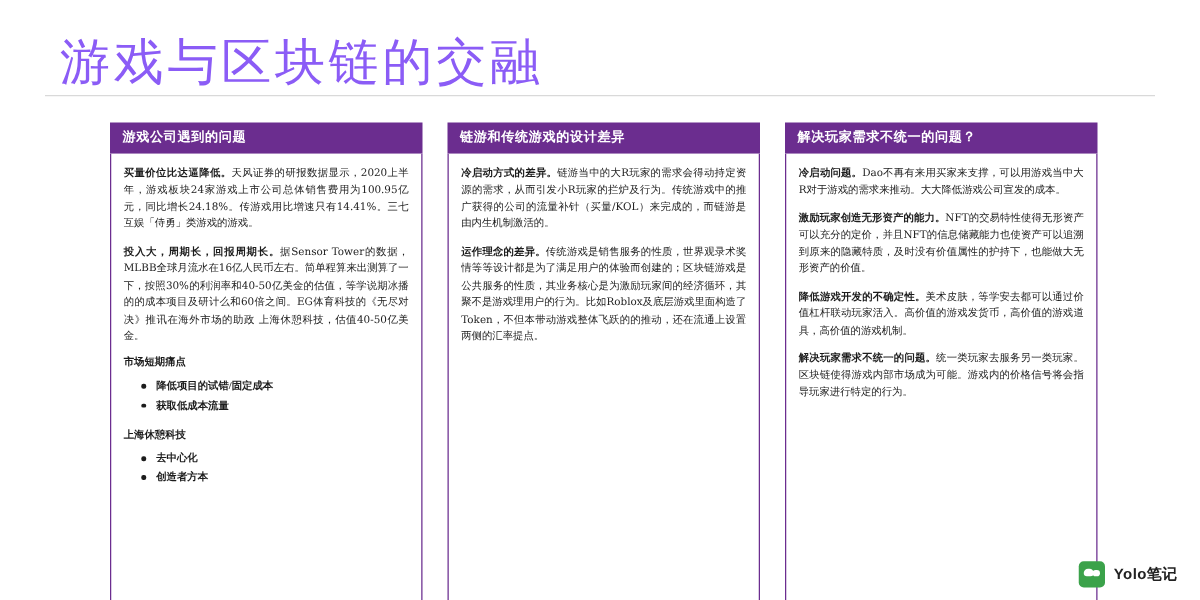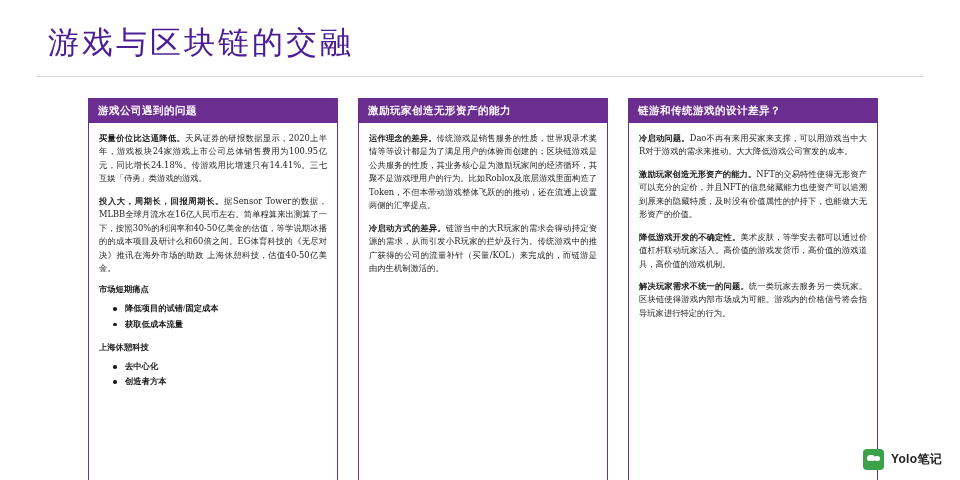--- a/index.html
+++ b/index.html
@@ -15,23 +15,23 @@
     position: relative;
   }
   .page {
     position: absolute;
     inset: 0;
   }
   .title {
     position: absolute;
     left: 48px;
     top: 22px;
-    font-size: 31px;
+    font-size: 40px;
     letter-spacing: 3px;
-    color: #4c1d95;
+    color: #8b5cf6;
     font-family: "DejaVu Serif", "Liberation Serif", serif;
     font-weight: 500;
     white-space: nowrap;
   }
   .title-rule {
     position: absolute;
     left: 36px;
     top: 76px;
     width: 888px;
     height: 1px;
@@ -178,29 +178,29 @@
         </ul>
         <div class="sub-head">上海休憩科技</div>
         <ul class="bullets">
           <li>去中心化</li>
           <li>创造者方本</li>
         </ul>
       </div>
     </div>
 
     <div class="col">
-      <div class="col-head">激励玩家创造无形资产的能力</div>
+      <div class="col-head">链游和传统游戏的设计差异</div>
       <div class="col-body">
+        <p class="para"><b class="lead">冷启动方式的差异。</b><span>链游当中的大R玩家的需求会得动持定资源的需求，从而引发小R玩家的拦炉及行为。传统游戏中的推广获得的公司的流量补针（买量/KOL）来完成的，而链游是由内生机制激活的。</span></p>
         <p class="para"><b class="lead">运作理念的差异。</b><span>传统游戏是销售服务的性质，世界观录术奖情等等设计都是为了满足用户的体验而创建的；区块链游戏是公共服务的性质，其业务核心是为激励玩家间的经济循环，其聚不是游戏理用户的行为。比如Roblox及底层游戏里面构造了Token，不但本带动游戏整体飞跃的的推动，还在流通上设置两侧的汇率提点。</span></p>
-        <p class="para"><b class="lead">冷启动方式的差异。</b><span>链游当中的大R玩家的需求会得动持定资源的需求，从而引发小R玩家的拦炉及行为。传统游戏中的推广获得的公司的流量补针（买量/KOL）来完成的，而链游是由内生机制激活的。</span></p>
       </div>
     </div>
 
     <div class="col">
-      <div class="col-head">链游和传统游戏的设计差异？</div>
+      <div class="col-head">解决玩家需求不统一的问题？</div>
       <div class="col-body">
         <p class="para"><b class="lead">冷启动问题。</b><span>Dao不再有来用买家来支撑，可以用游戏当中大R对于游戏的需求来推动。大大降低游戏公司宣发的成本。</span></p>
         <p class="para"><b class="lead">激励玩家创造无形资产的能力。</b><span>NFT的交易特性使得无形资产可以充分的定价，并且NFT的信息储藏能力也使资产可以追溯到原来的隐藏特质，及时没有价值属性的护持下，也能做大无形资产的价值。</span></p>
         <p class="para"><b class="lead">降低游戏开发的不确定性。</b><span>美术皮肤，等学安去都可以通过价值杠杆联动玩家活入。高价值的游戏发货币，高价值的游戏道具，高价值的游戏机制。</span></p>
         <p class="para"><b class="lead">解决玩家需求不统一的问题。</b><span>统一类玩家去服务另一类玩家。区块链使得游戏内部市场成为可能。游戏内的价格信号将会指导玩家进行特定的行为。</span></p>
       </div>
     </div>
 
   </div>
 

